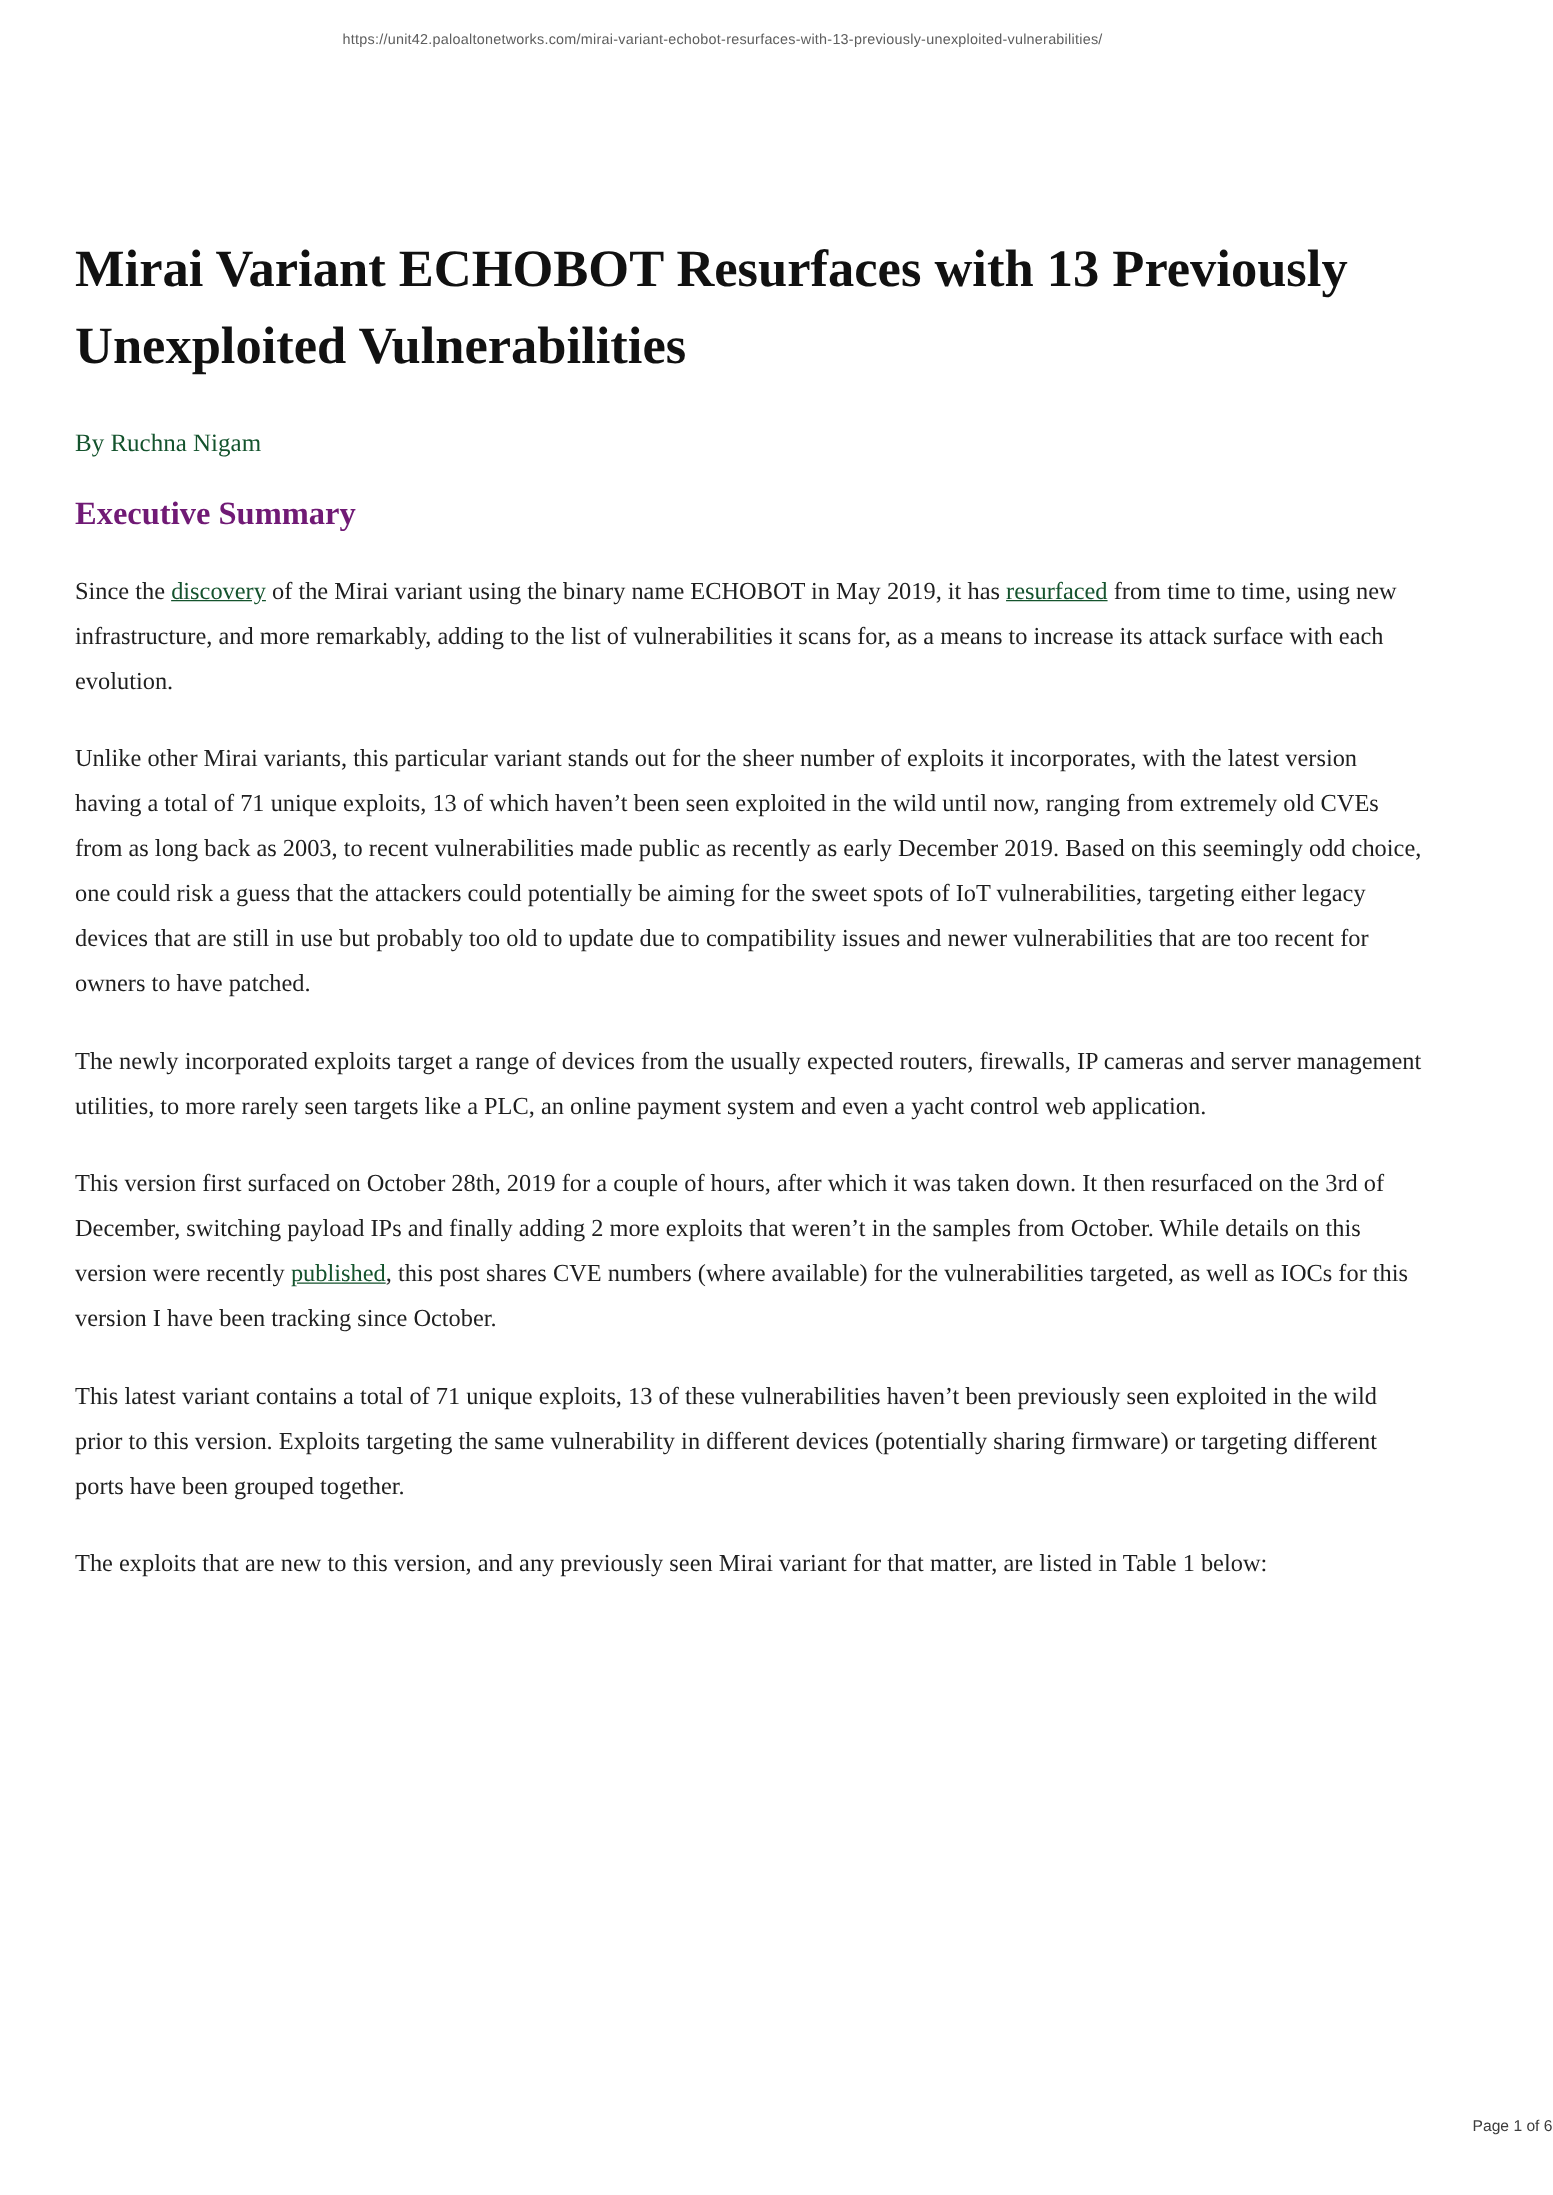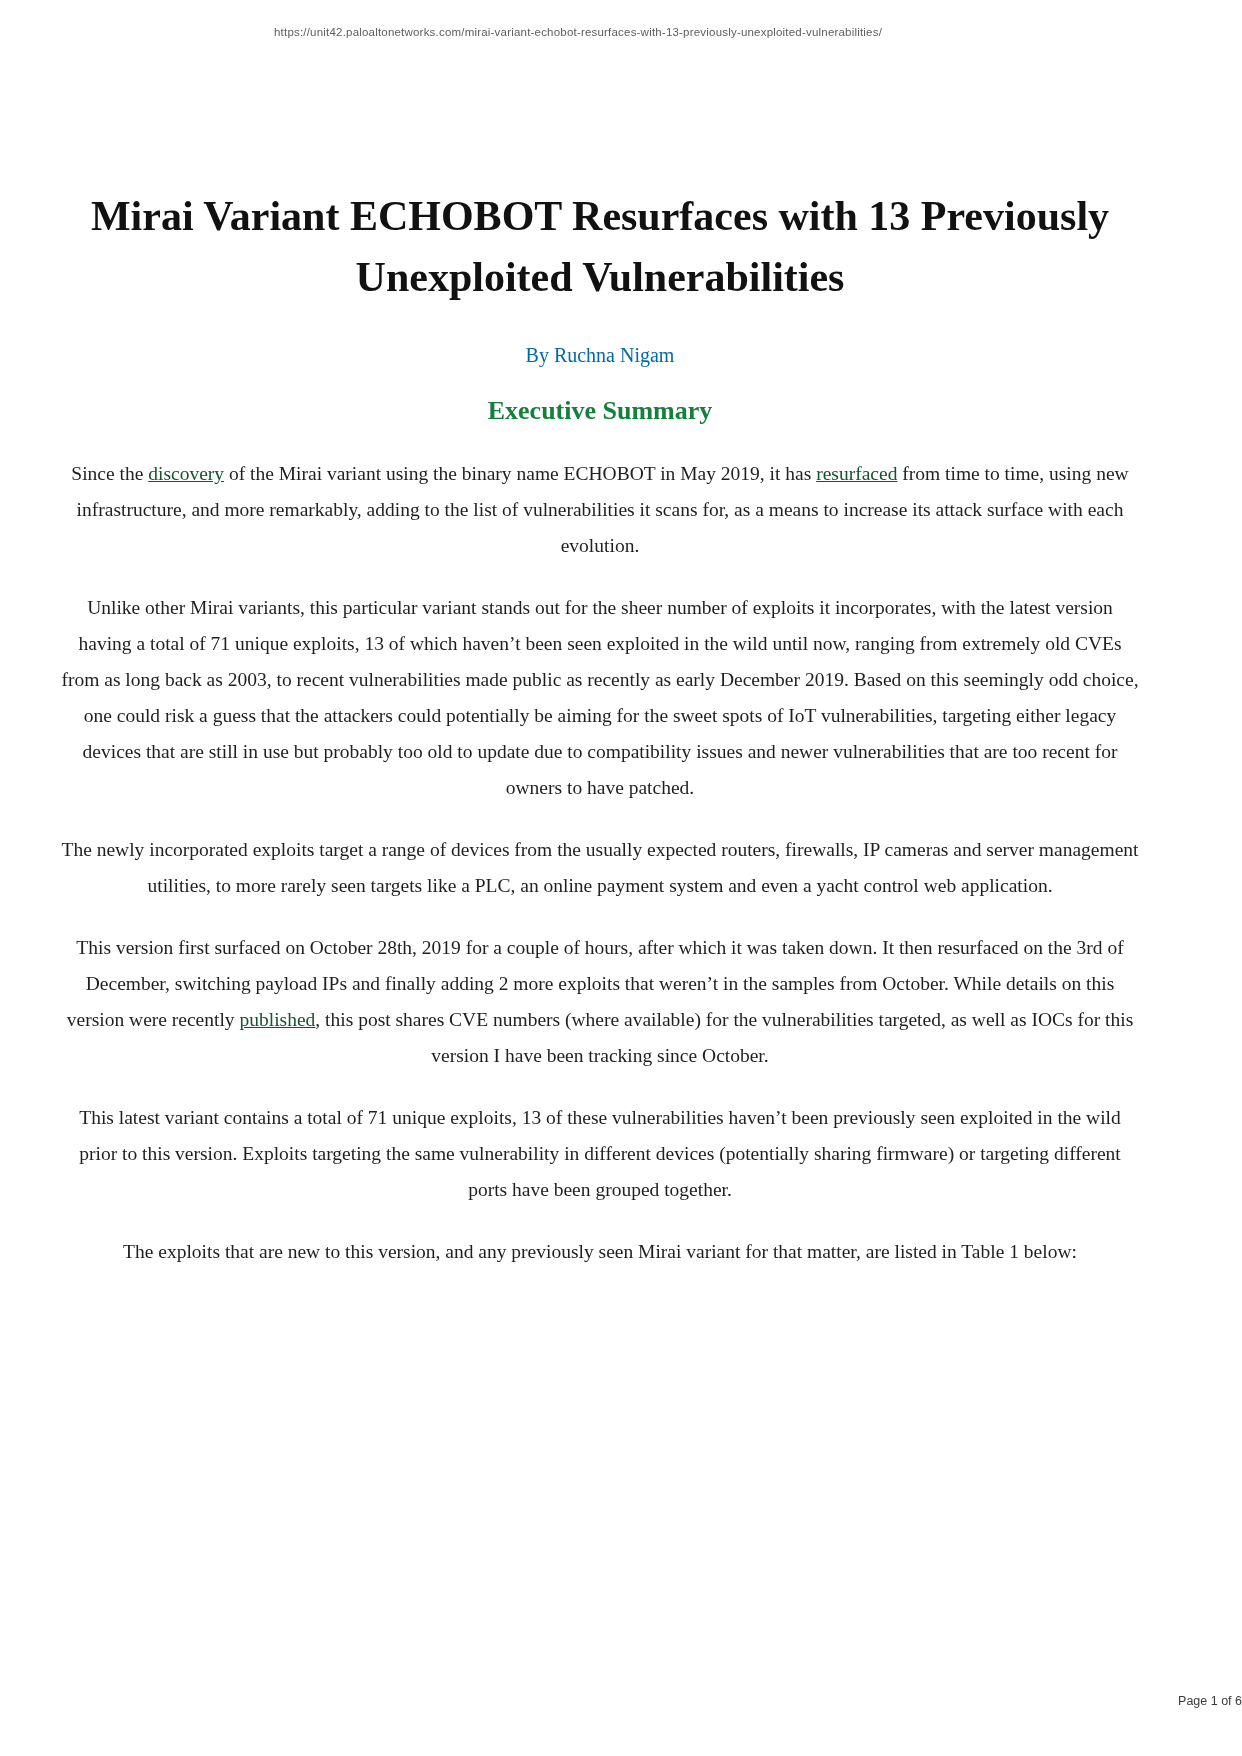--- a/index.html
+++ b/index.html
@@ -20,47 +20,46 @@
     top: 26px;
     left: 274px;
     font-family: "Liberation Sans", "DejaVu Sans", sans-serif;
     font-size: 11.5px;
     letter-spacing: 0.2px;
     color: #5d5d5d;
     white-space: nowrap;
   }
   .content {
     padding: 186px 102px 0 60px;
-    text-align: center;
   }
   h1.article-title {
     margin: 0 0 34px 0;
     font-size: 42px;
     line-height: 61px;
     font-weight: bold;
     color: #111111;
   }
   .byline {
     margin: 0 0 26px 0;
     font-size: 20px;
     line-height: 26px;
-    color: #0369a1;
+    color: #14532d;
   }
   .meta-line {
     margin: 0 0 32px 0;
     font-size: 16px;
     line-height: 21px;
     color: #5d5d5d;
   }
   h2.section-heading {
     margin: 0 0 28px 0;
     font-size: 26px;
     line-height: 34px;
     font-weight: bold;
-    color: #15803d;
+    color: #701a75;
   }
   h3.sub-heading {
     margin: 20px 0 26px 0;
     font-size: 21px;
     line-height: 28px;
     font-weight: bold;
     color: #111111;
   }
   p.body-p {
     margin: 0 0 26px 0;

